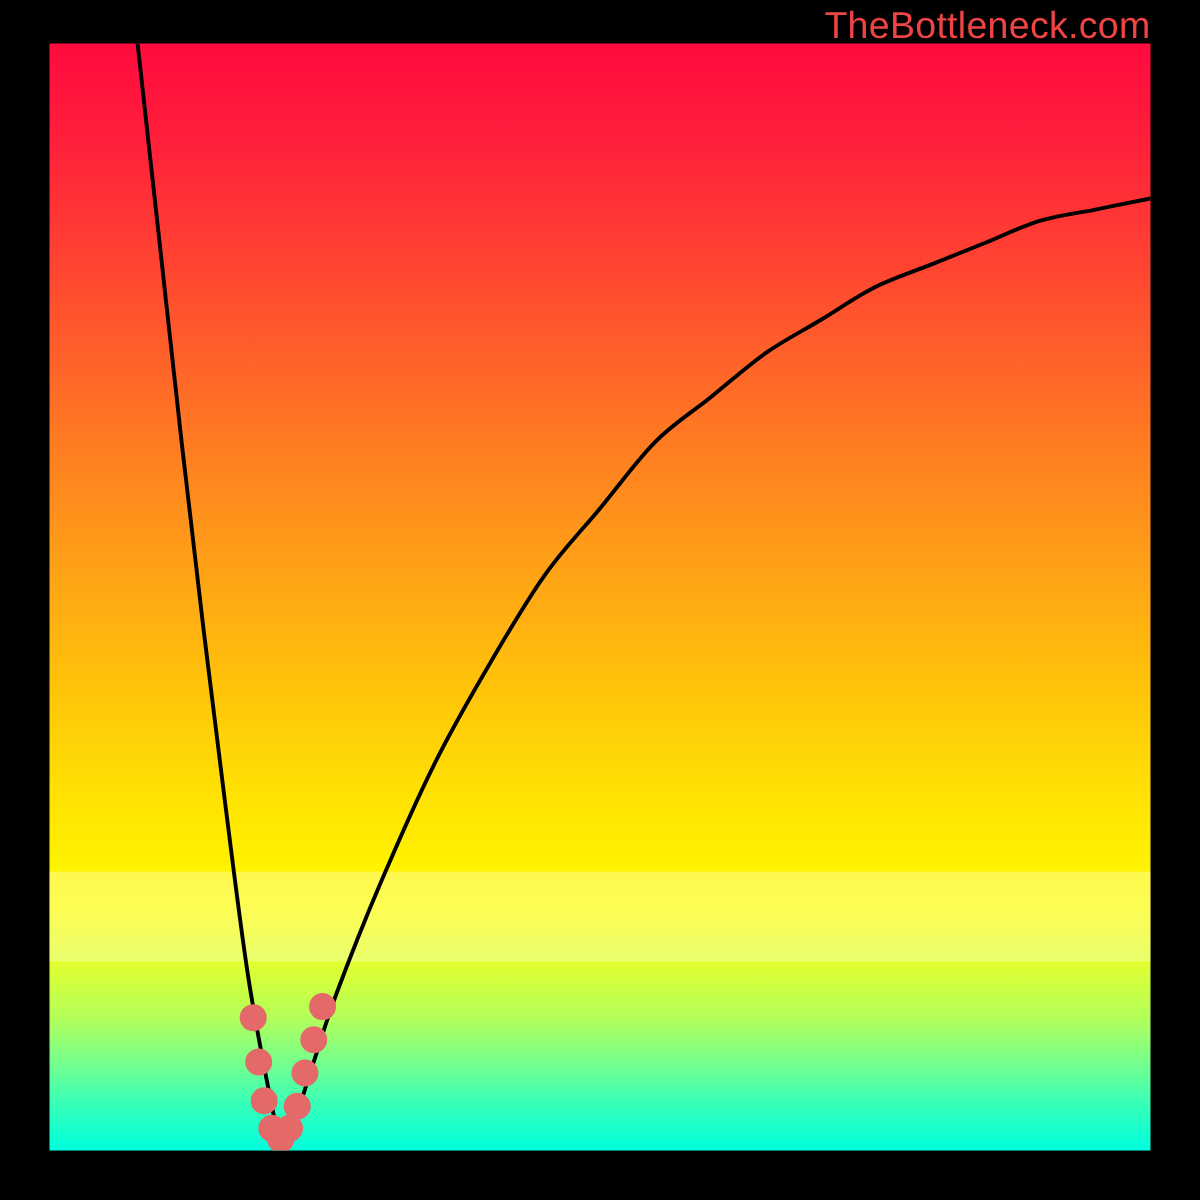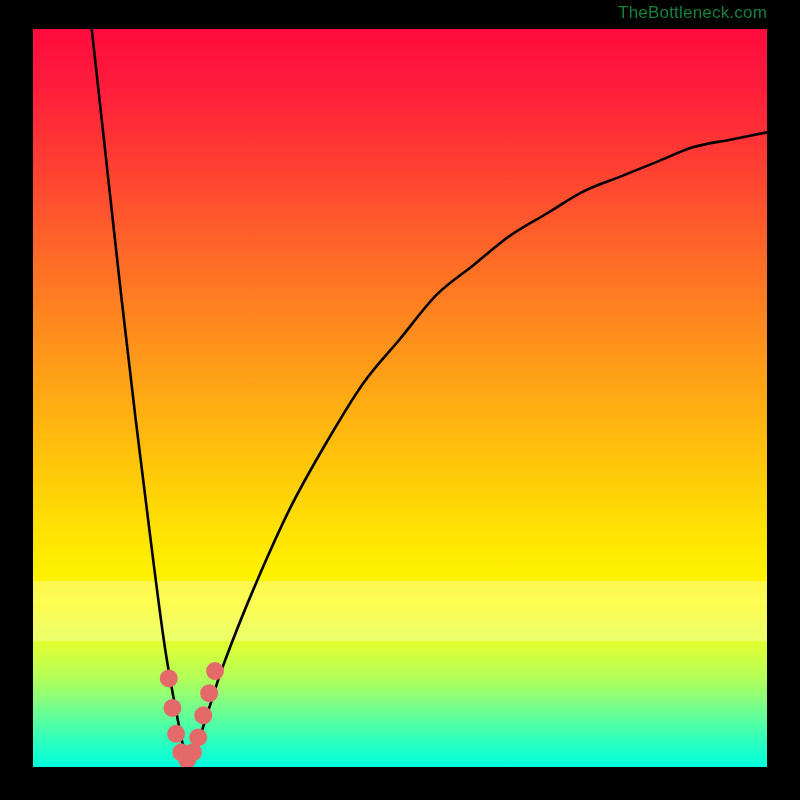--- a/index.html
+++ b/index.html
@@ -47,22 +47,22 @@
     position: absolute;
     left: 0;
     top: 0;
     width: 734px;
     height: 738px;
   }
   .watermark {
     position: absolute;
     top: 3px;
     right: 33px;
-    color: #15803d;
-    font-size: 17px;
+    color: #ef4444;
+    font-size: 25px;
     font-weight: 400;
     letter-spacing: 0.2px;
     text-align: right;
   }
 </style>
 </head>
 <body>
 
 <div class="frame">
   <div class="pale-band"></div>

